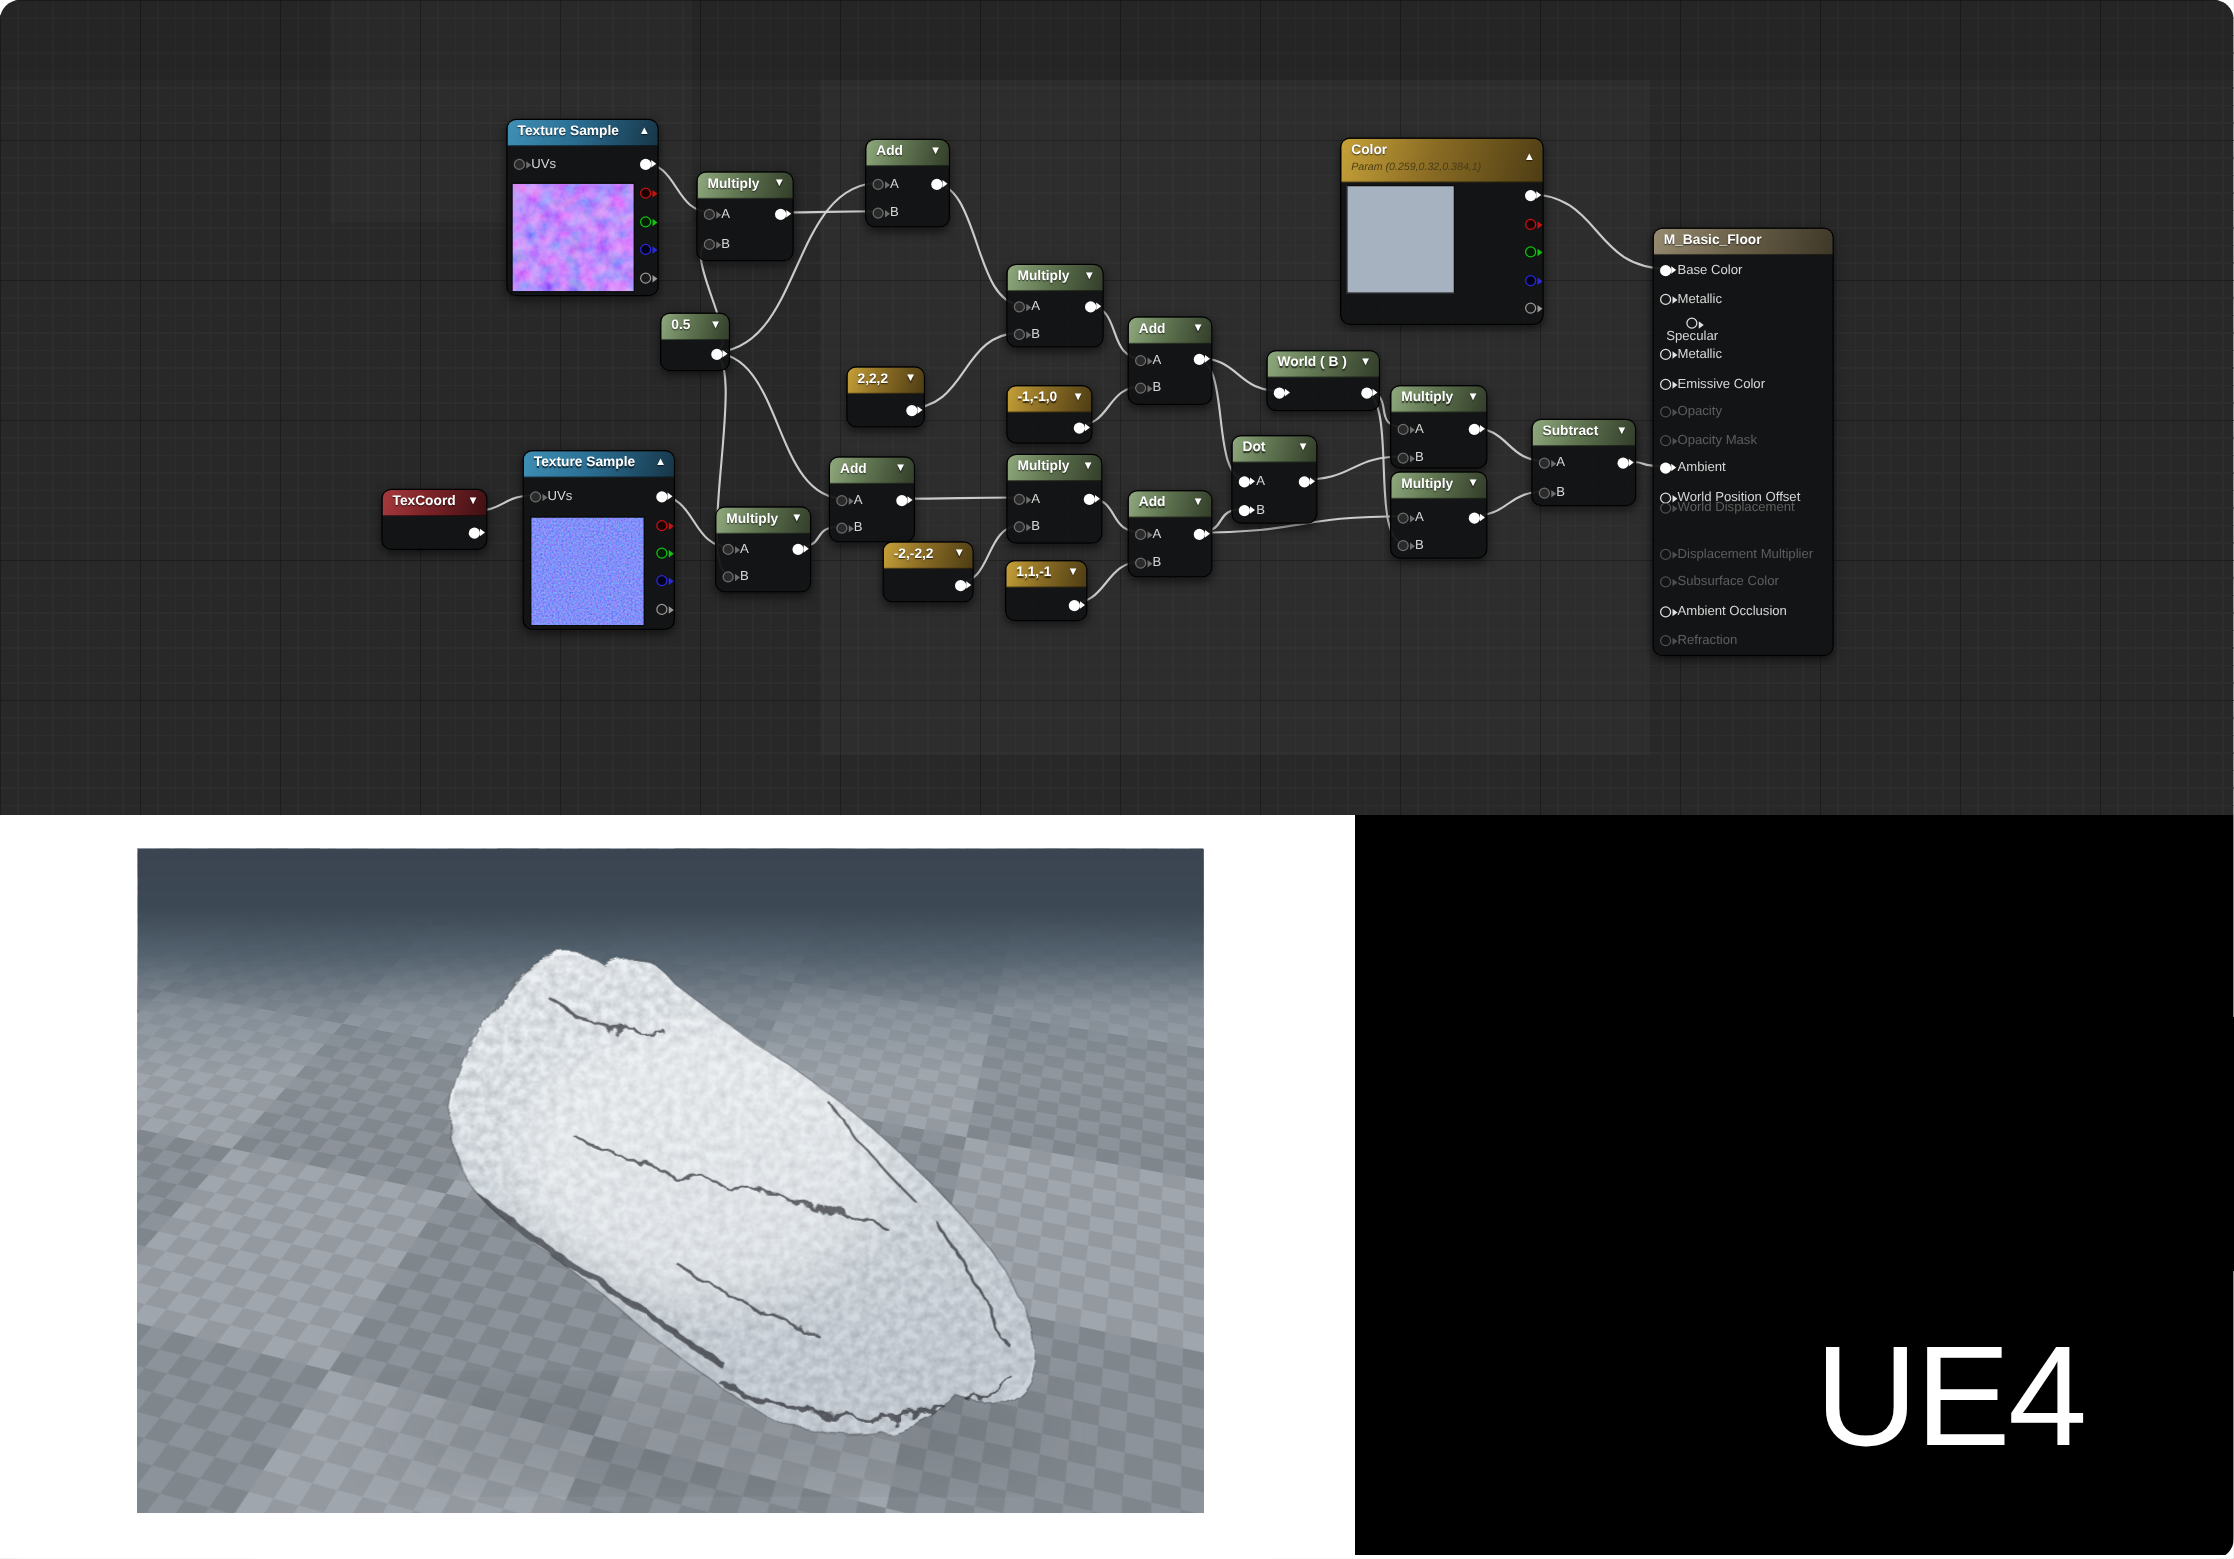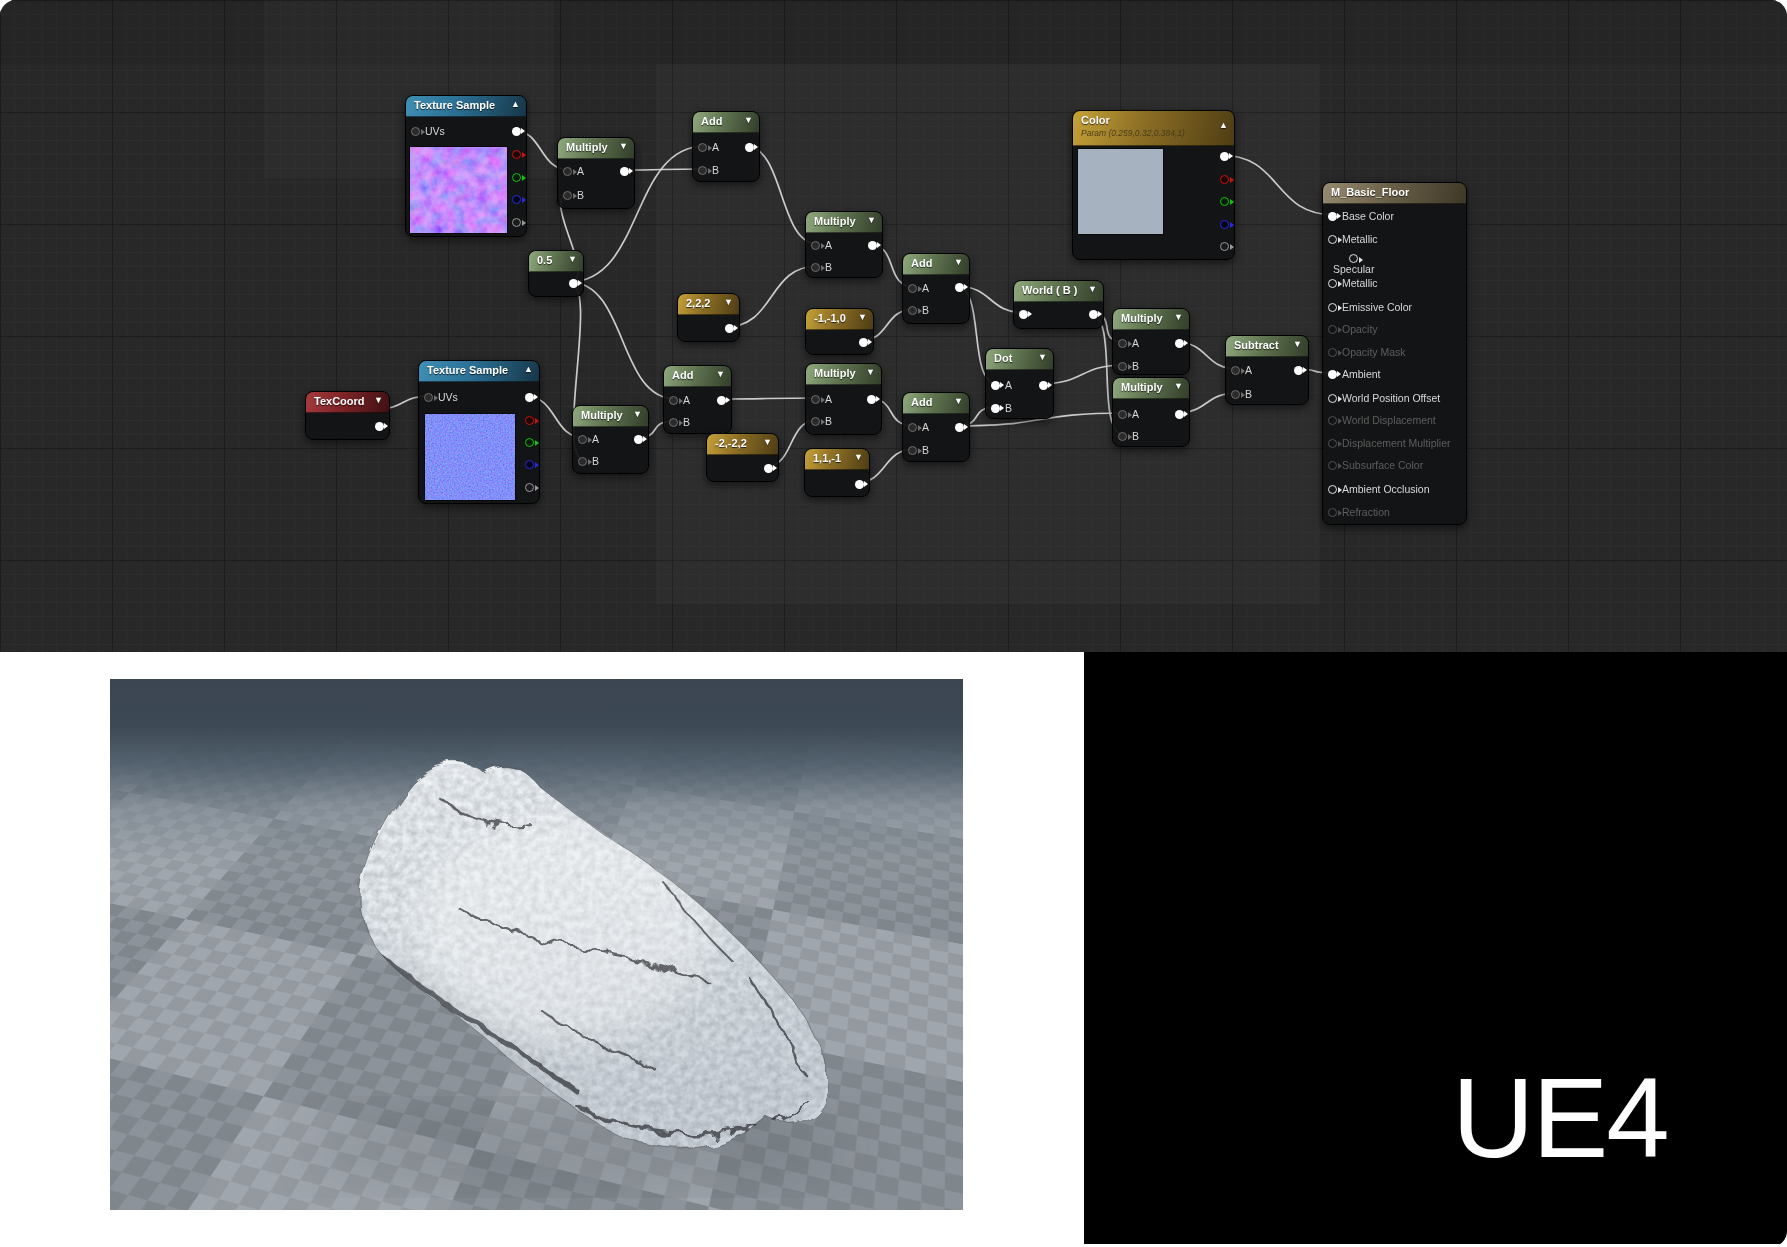--- a/index.html
+++ b/index.html
@@ -530,21 +530,21 @@
             <span class="lbl dis">Opacity Mask</span>
           </div>
           <div class="pinrow in" style="top: 184px;">
             <span class="pin p-white-c"></span>
             <span class="lbl">Ambient</span>
           </div>
           <div class="pinrow in" style="top: 208px;">
             <span class="pin p-white-o"></span>
             <span class="lbl">World Position Offset</span>
           </div>
-          <div class="pinrow in" style="top: 230px; align-items: center;">
+          <div class="pinrow in" style="top: 216px; align-items: center;">
             <span class="pin p-disabled"></span>
             <span class="lbl dis">World Displacement</span>
           </div>
           <div class="pinrow in" style="top: 253px;">
             <span class="pin p-disabled"></span>
             <span class="lbl dis">Displacement Multiplier</span>
           </div>
           <div class="pinrow in" style="top: 275px;">
             <span class="pin p-disabled"></span>
             <span class="lbl dis">Subsurface Color</span>

